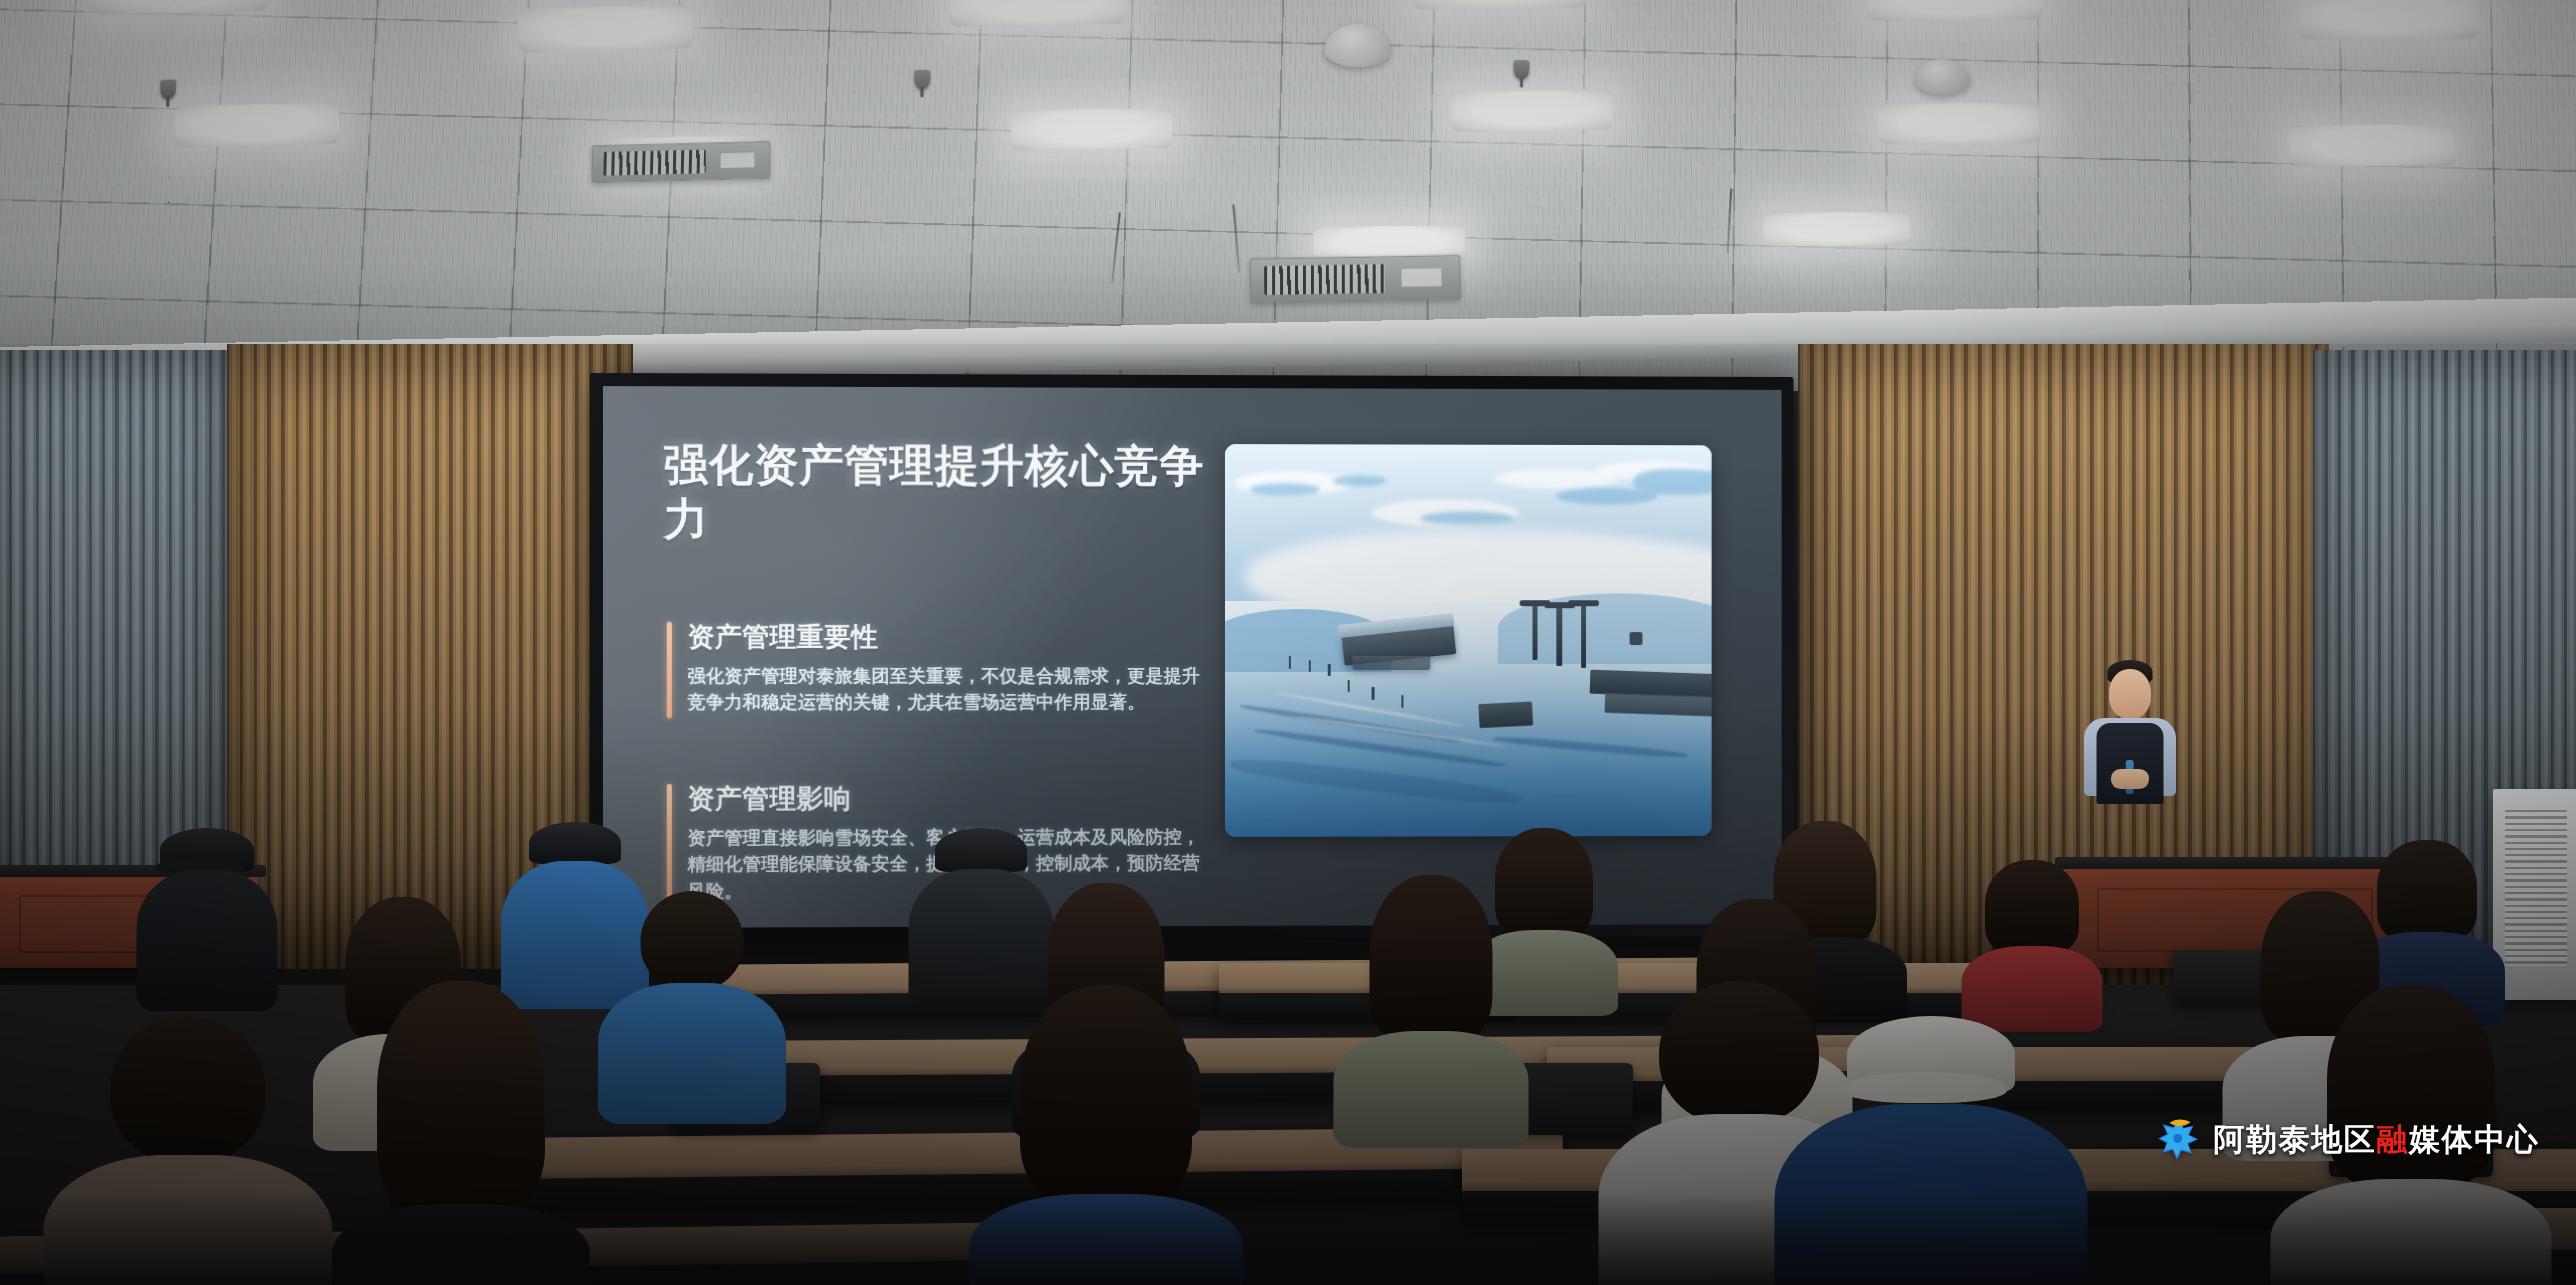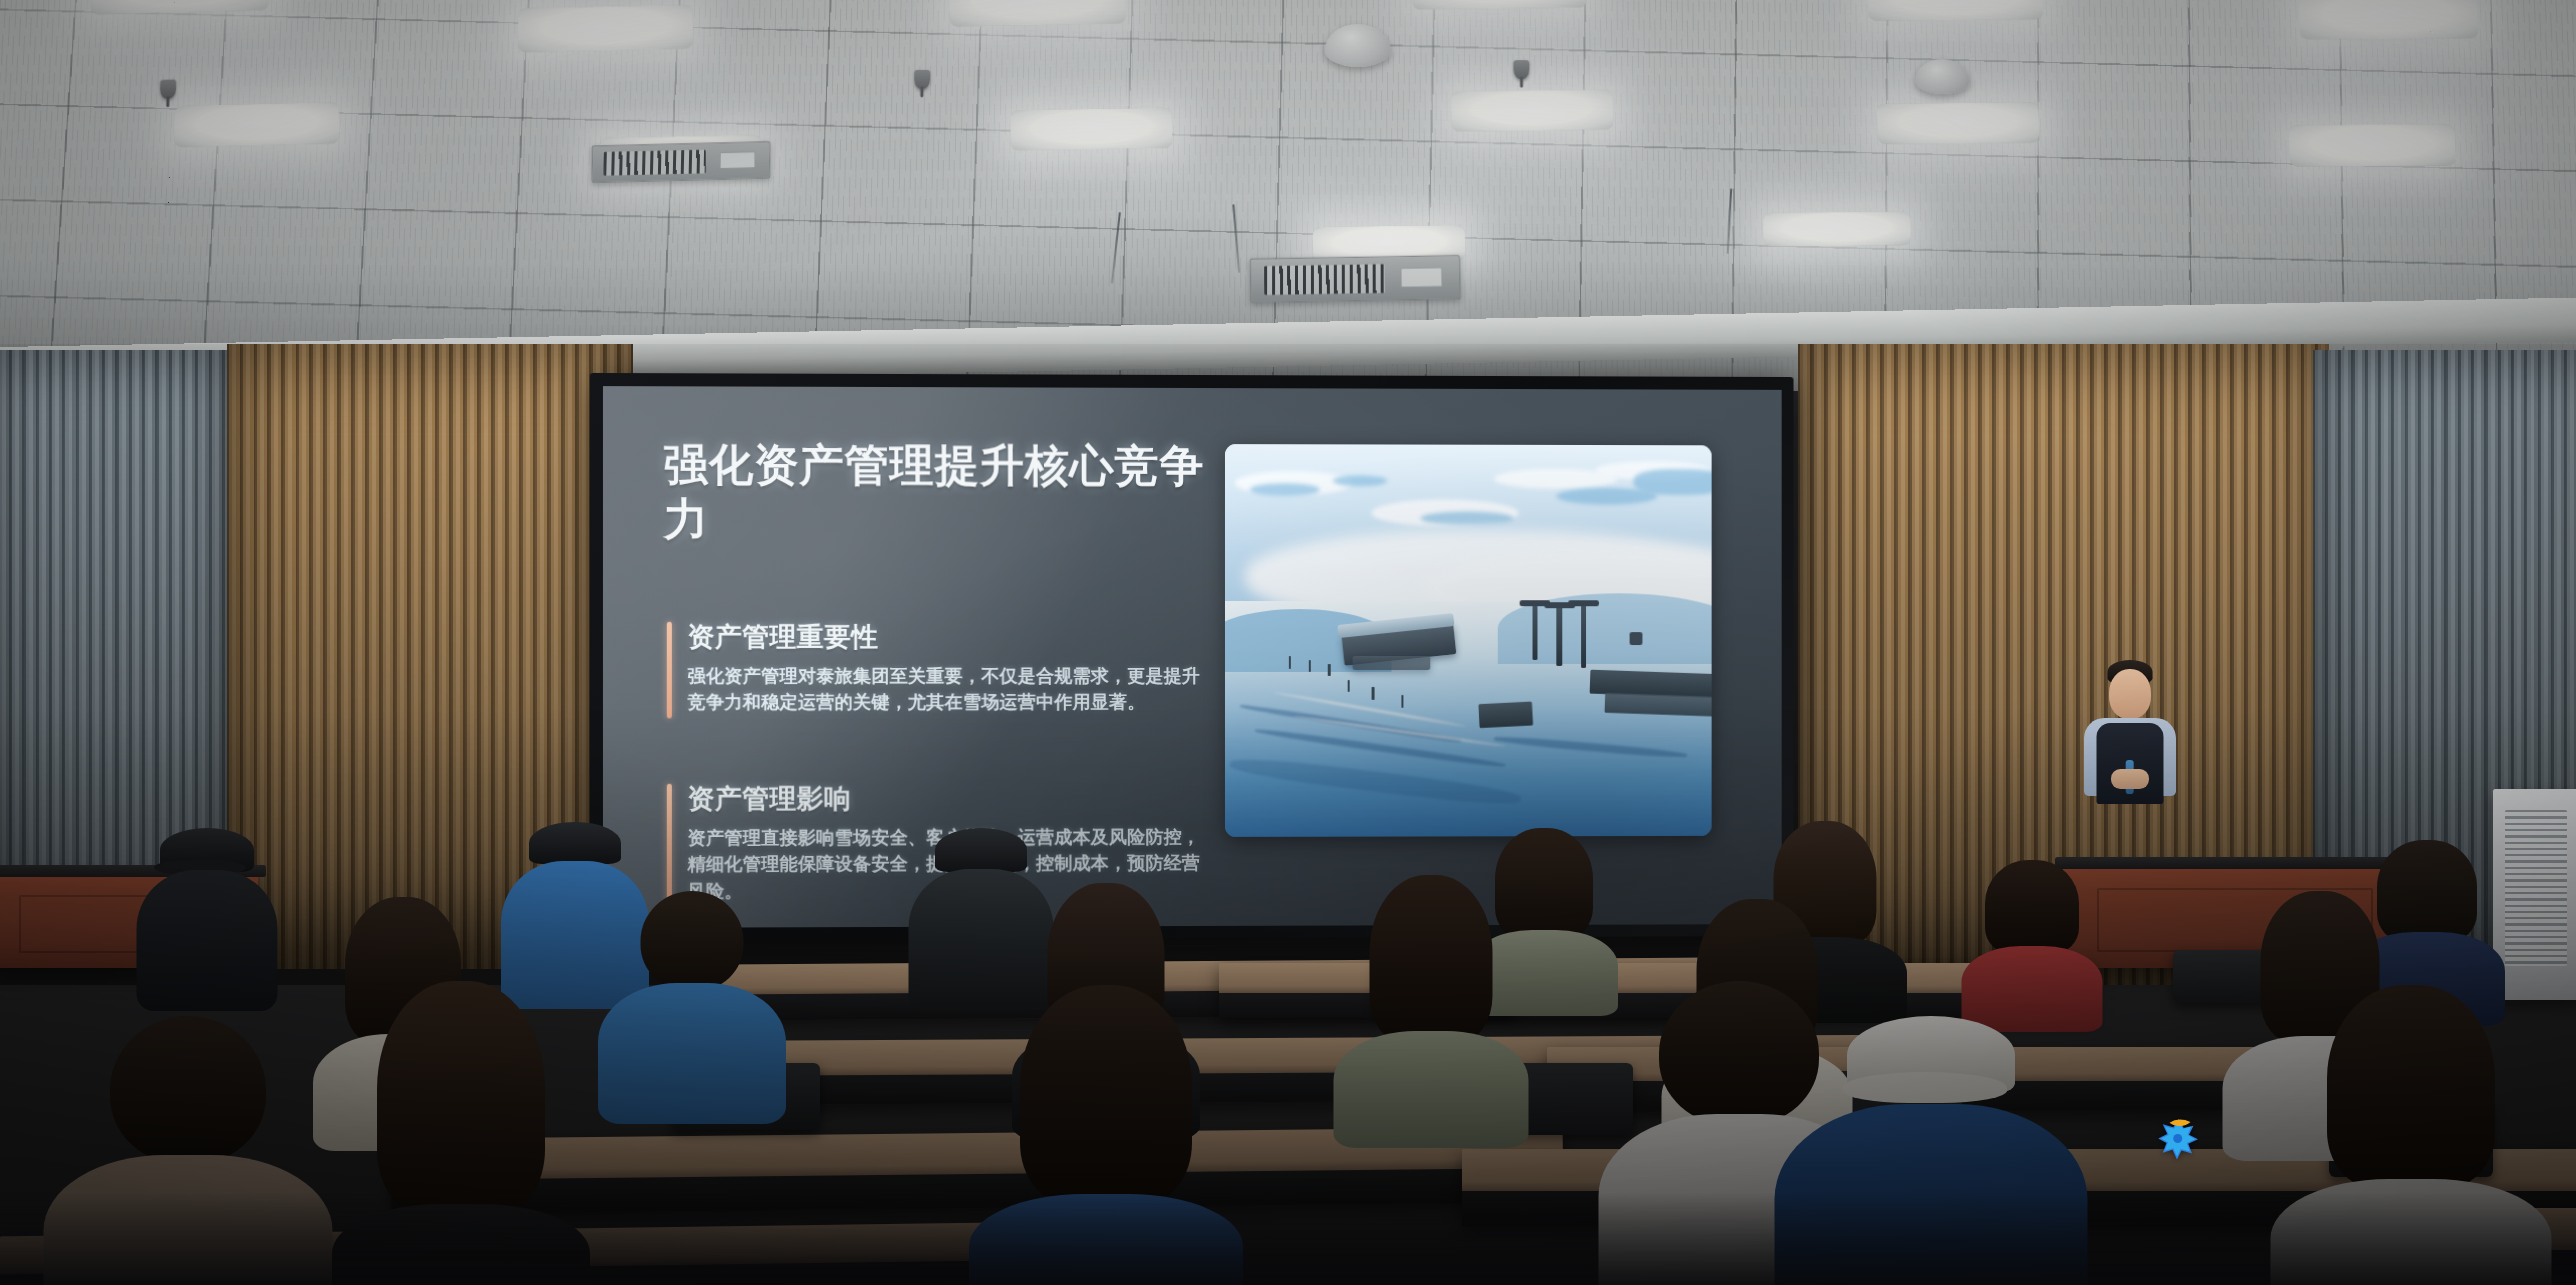--- a/index.html
+++ b/index.html
@@ -598,16 +598,19 @@
 
   <div class="watermark" style="left:2156px; top:1116px;">
     <div class="wm-logo">
       <svg viewBox="0 0 64 64" width="48" height="48" aria-hidden="true">
         <path d="M30 4 L37 16 L50 13 L44 25 L56 31 L43 37 L48 50 L34 46 L28 58 L22 45 L9 49 L14 36 L3 30 L15 24 L9 11 L23 15 Z" fill="#2f7fe0"></path>
         <path d="M30 6 L36 17 L47 14 L42 25 L52 31 L41 36 L45 47 L33 44 L28 54 L23 43 L12 46 L16 35 L7 30 L17 25 L12 14 L24 17 Z" fill="#2fb3f0" opacity=".85"></path>
         <path d="M18 9 Q30 1 46 8 Q38 15 28 13 Q22 12 18 9 Z" fill="#f0a81e"></path>
         <circle cx="29" cy="30" r="6" fill="#1c6fd0"></circle>
       </svg>
     </div>
+    <div class="wm-text">
+      <span>阿勒泰地区</span><span class="hl">融</span><span>媒体中心</span>
+    </div>
   </div>
 
 </div>
 
 
 </body></html>

